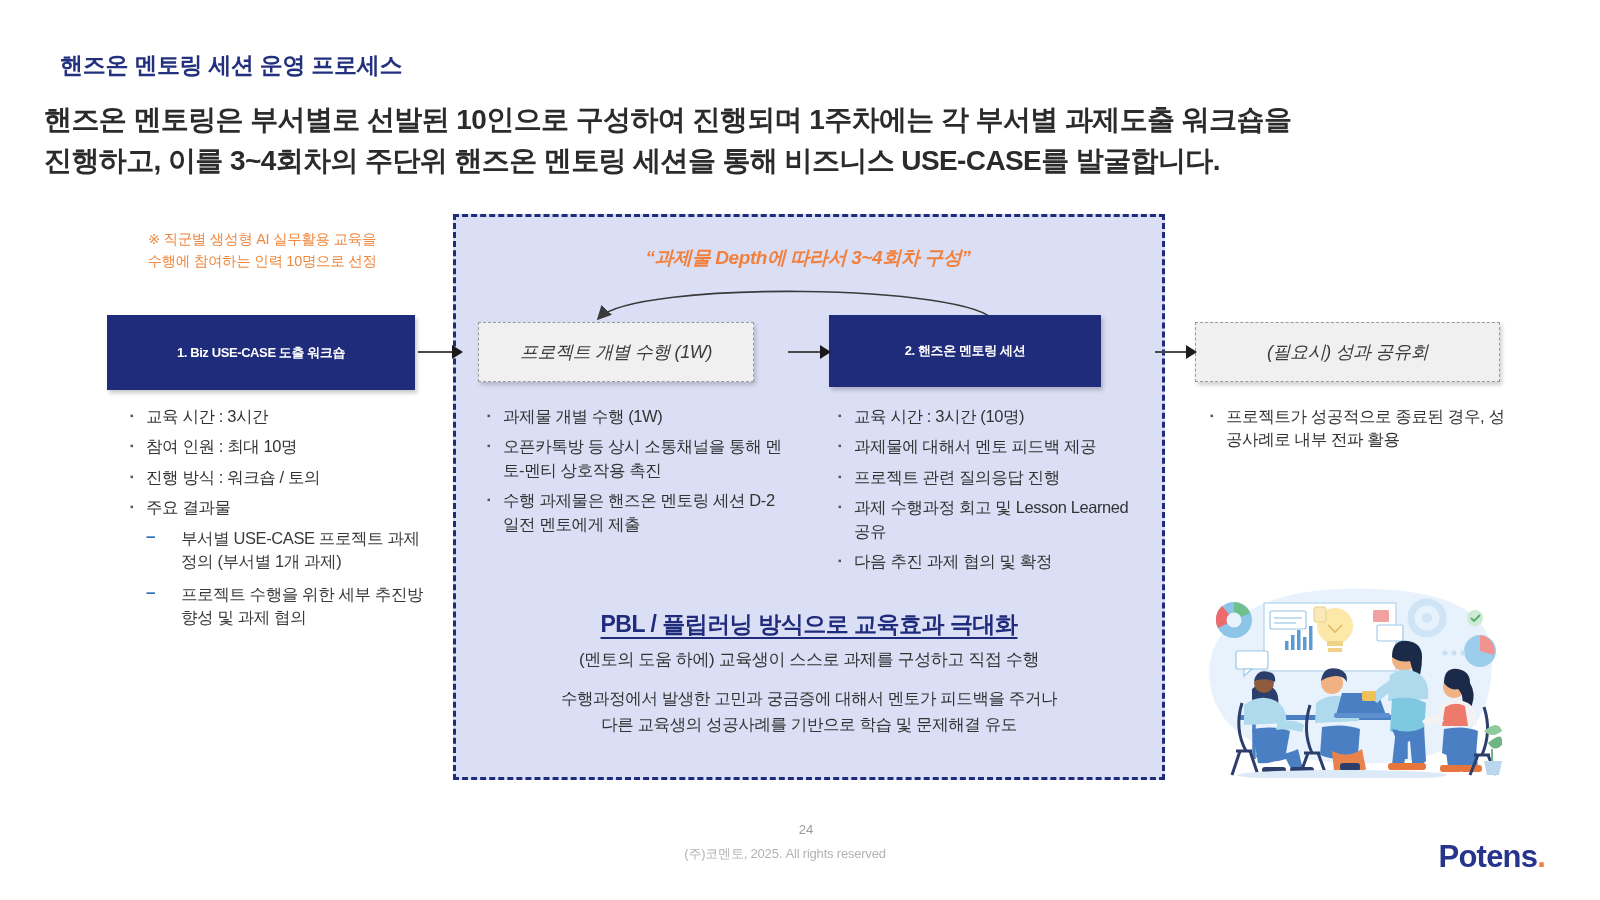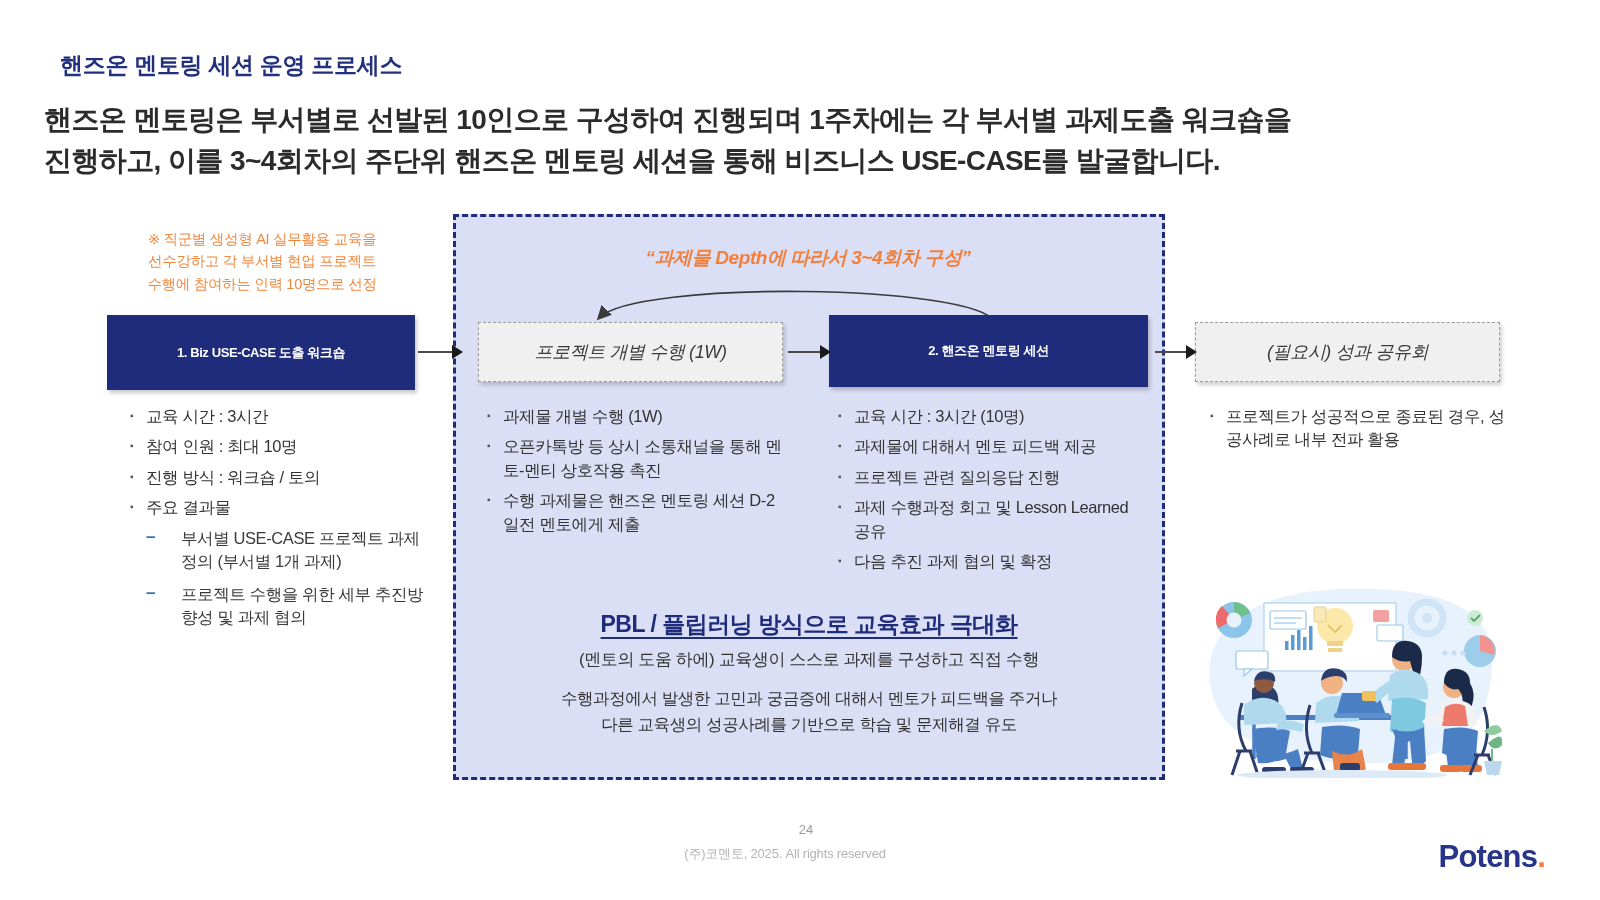--- a/index.html
+++ b/index.html
@@ -98,22 +98,22 @@
   .box-gray {
     background: #F0F0F0;
     color: #3a3a3a;
     font-size: 18px;
     font-style: italic;
     border: 1px dashed #9a9a9a;
     box-shadow: 2px 3px 4px rgba(0,0,0,0.18);
   }
 
   #box-workshop { left: 107px; top: 315px; width: 308px; height: 75px; }
-  #box-project  { left: 478px; top: 322px; width: 305px; height: 60px; }
-  #box-mentoring{ left: 829px; top: 315px; width: 319px; height: 72px; }
+  #box-project  { left: 478px; top: 322px; width: 276px; height: 60px; }
+  #box-mentoring{ left: 829px; top: 315px; width: 272px; height: 72px; }
   #box-share    { left: 1195px; top: 322px; width: 305px; height: 60px; }
 
   
   .arrow-line {
     position: absolute;
     height: 2px;
     background: #4a4a4a;
   }
   .arrow-head {
     position: absolute;
@@ -255,21 +255,20 @@
 <div class="slide-title">핸즈온 멘토링 세션 운영 프로세스</div>
 <div class="slide-subtitle">
   <span class="ln">핸즈온 멘토링은 부서별로 선발된 10인으로 구성하여 진행되며 1주차에는 각 부서별 과제도출 워크숍을</span>
   <span class="ln">진행하고, 이를 3~4회차의 주단위 핸즈온 멘토링 세션을 통해 비즈니스 USE-CASE를 발굴합니다.</span>
 </div>
 
 <div class="dashed-region"></div>
 
 <div class="orange-note">
   <span class="ln">※ 직군별 생성형 AI 실무활용 교육을</span>
-  <span class="ln">선수강하고 각 부서별 현업 프로젝트</span>
   <span class="ln">수행에 참여하는 인력 10명으로 선정</span>
 </div>
 
 <div class="cycle-note">“과제물 Depth에 따라서 3~4회차 구성”</div>
 
 <svg class="curve-arrow" viewBox="0 0 440 50">
   <defs>
     <marker id="curvehead" markerWidth="9" markerHeight="9" refX="7" refY="4.5" orient="auto">
       <path d="M0,0 L9,4.5 L0,9 z" fill="#3a3a3a"></path>
     </marker>

